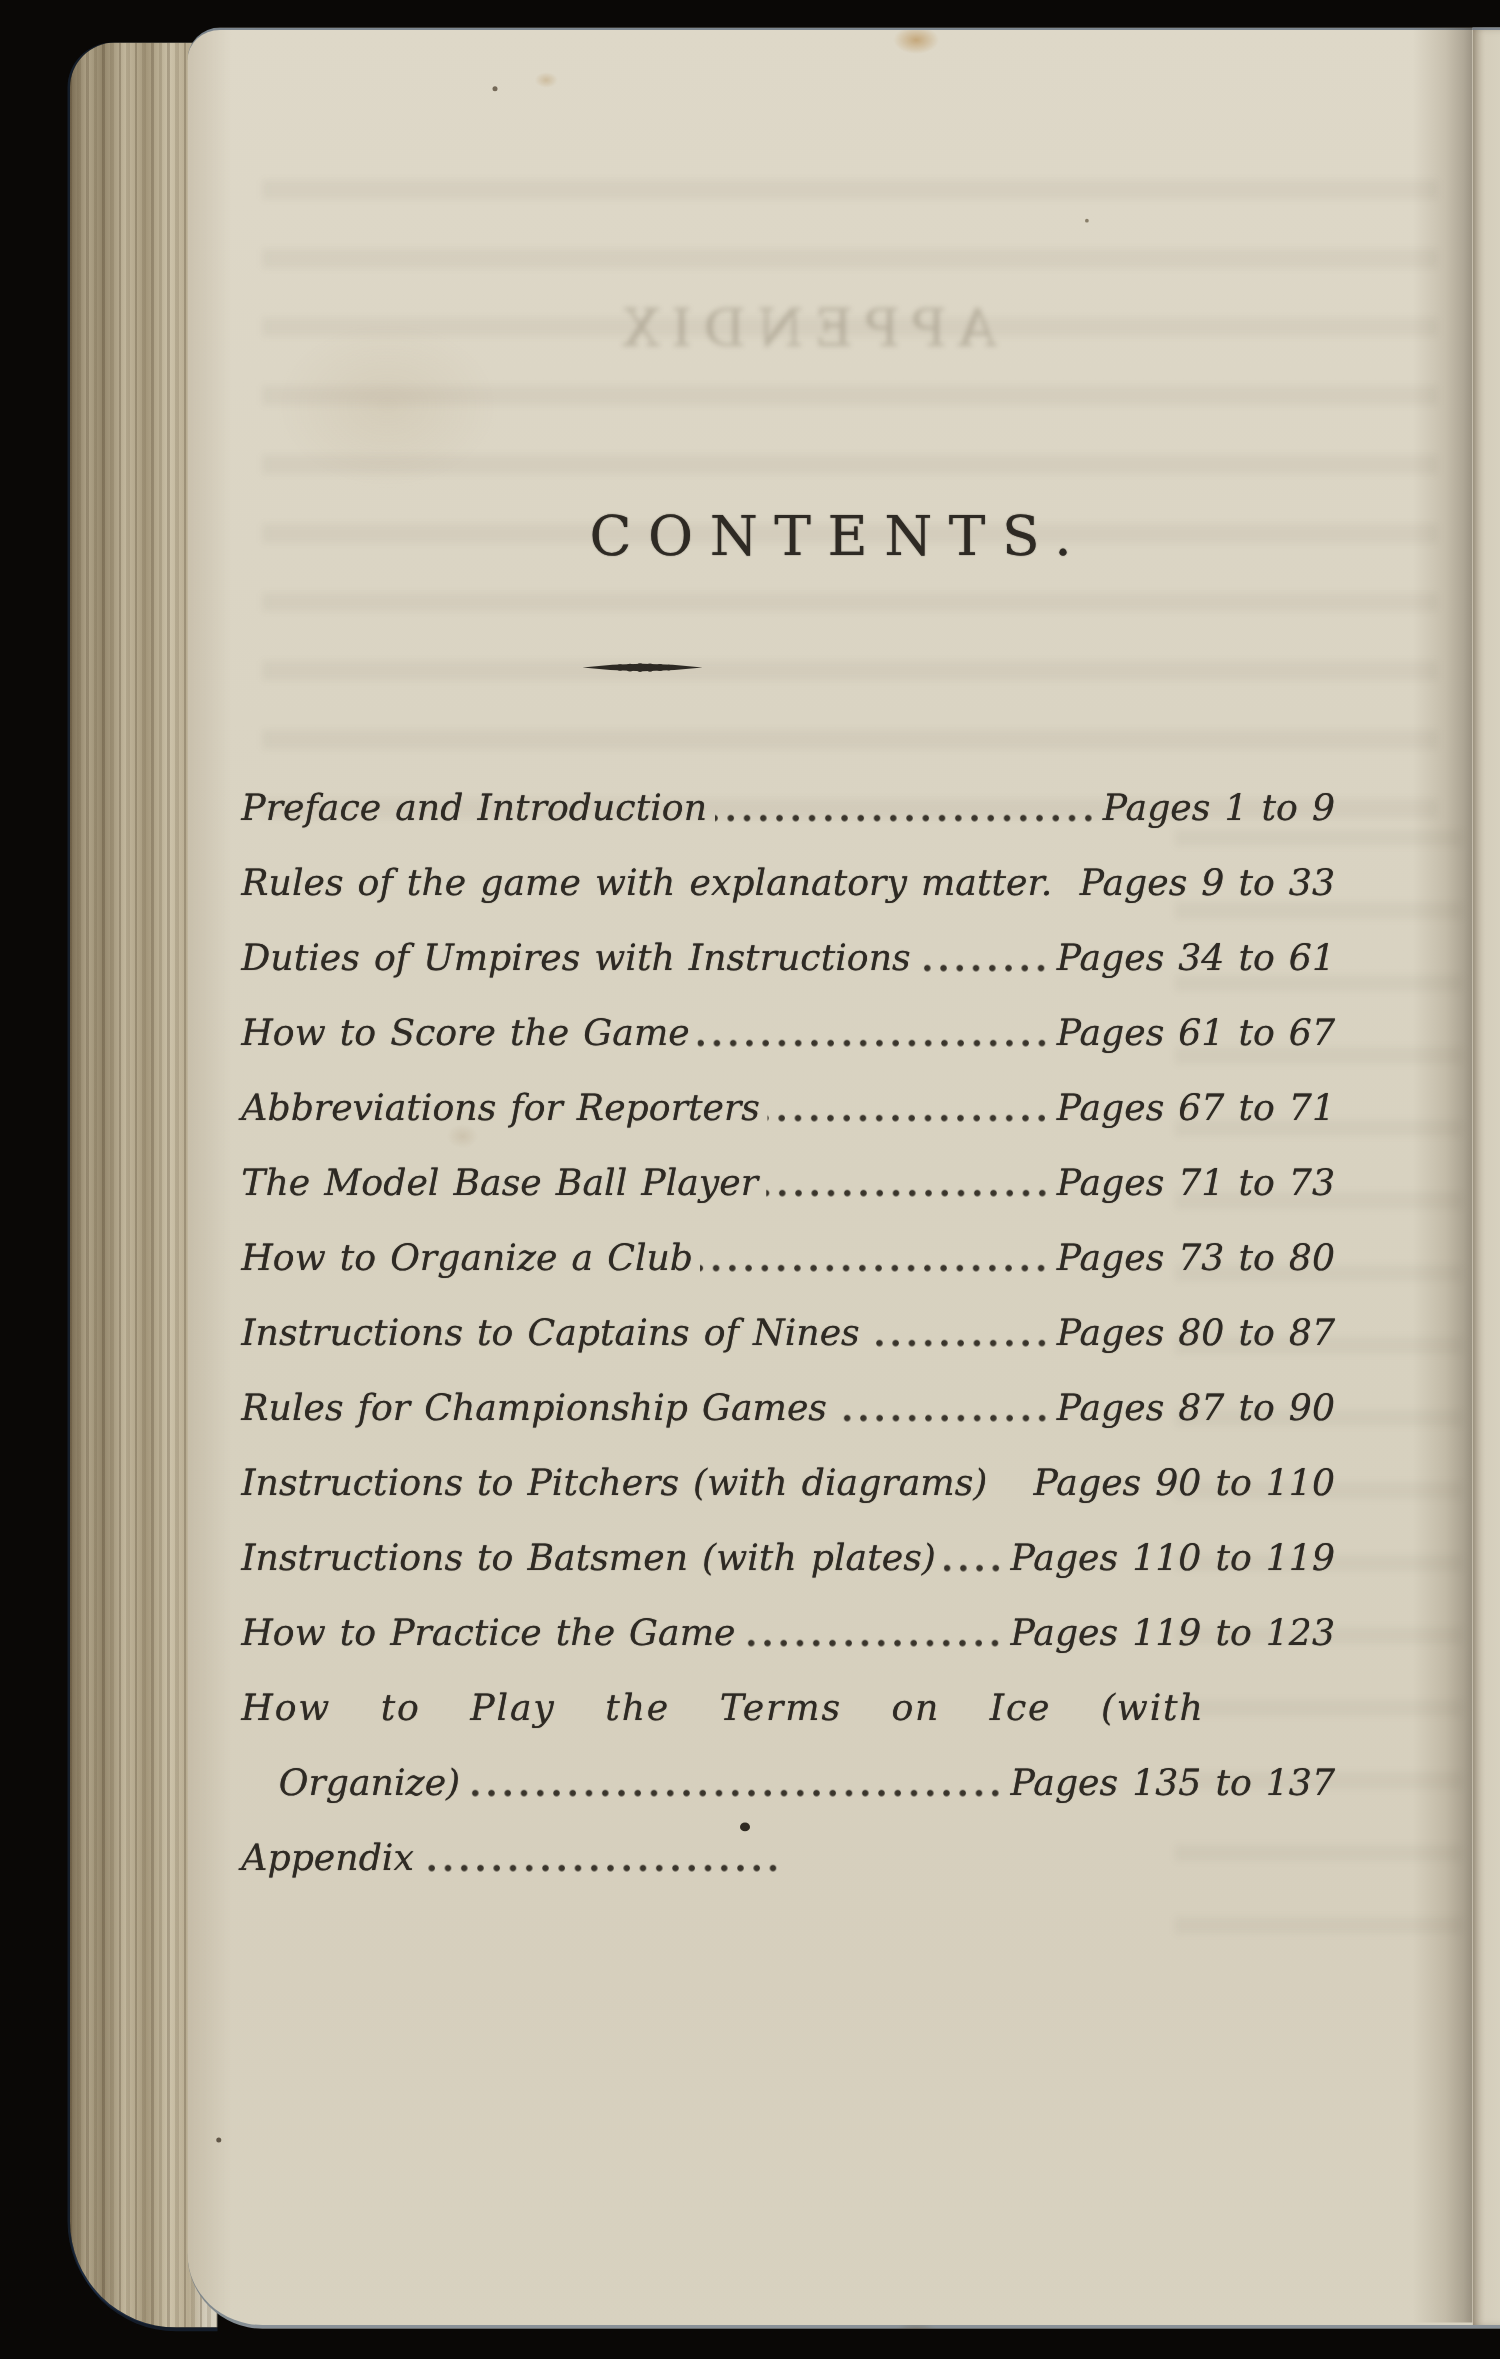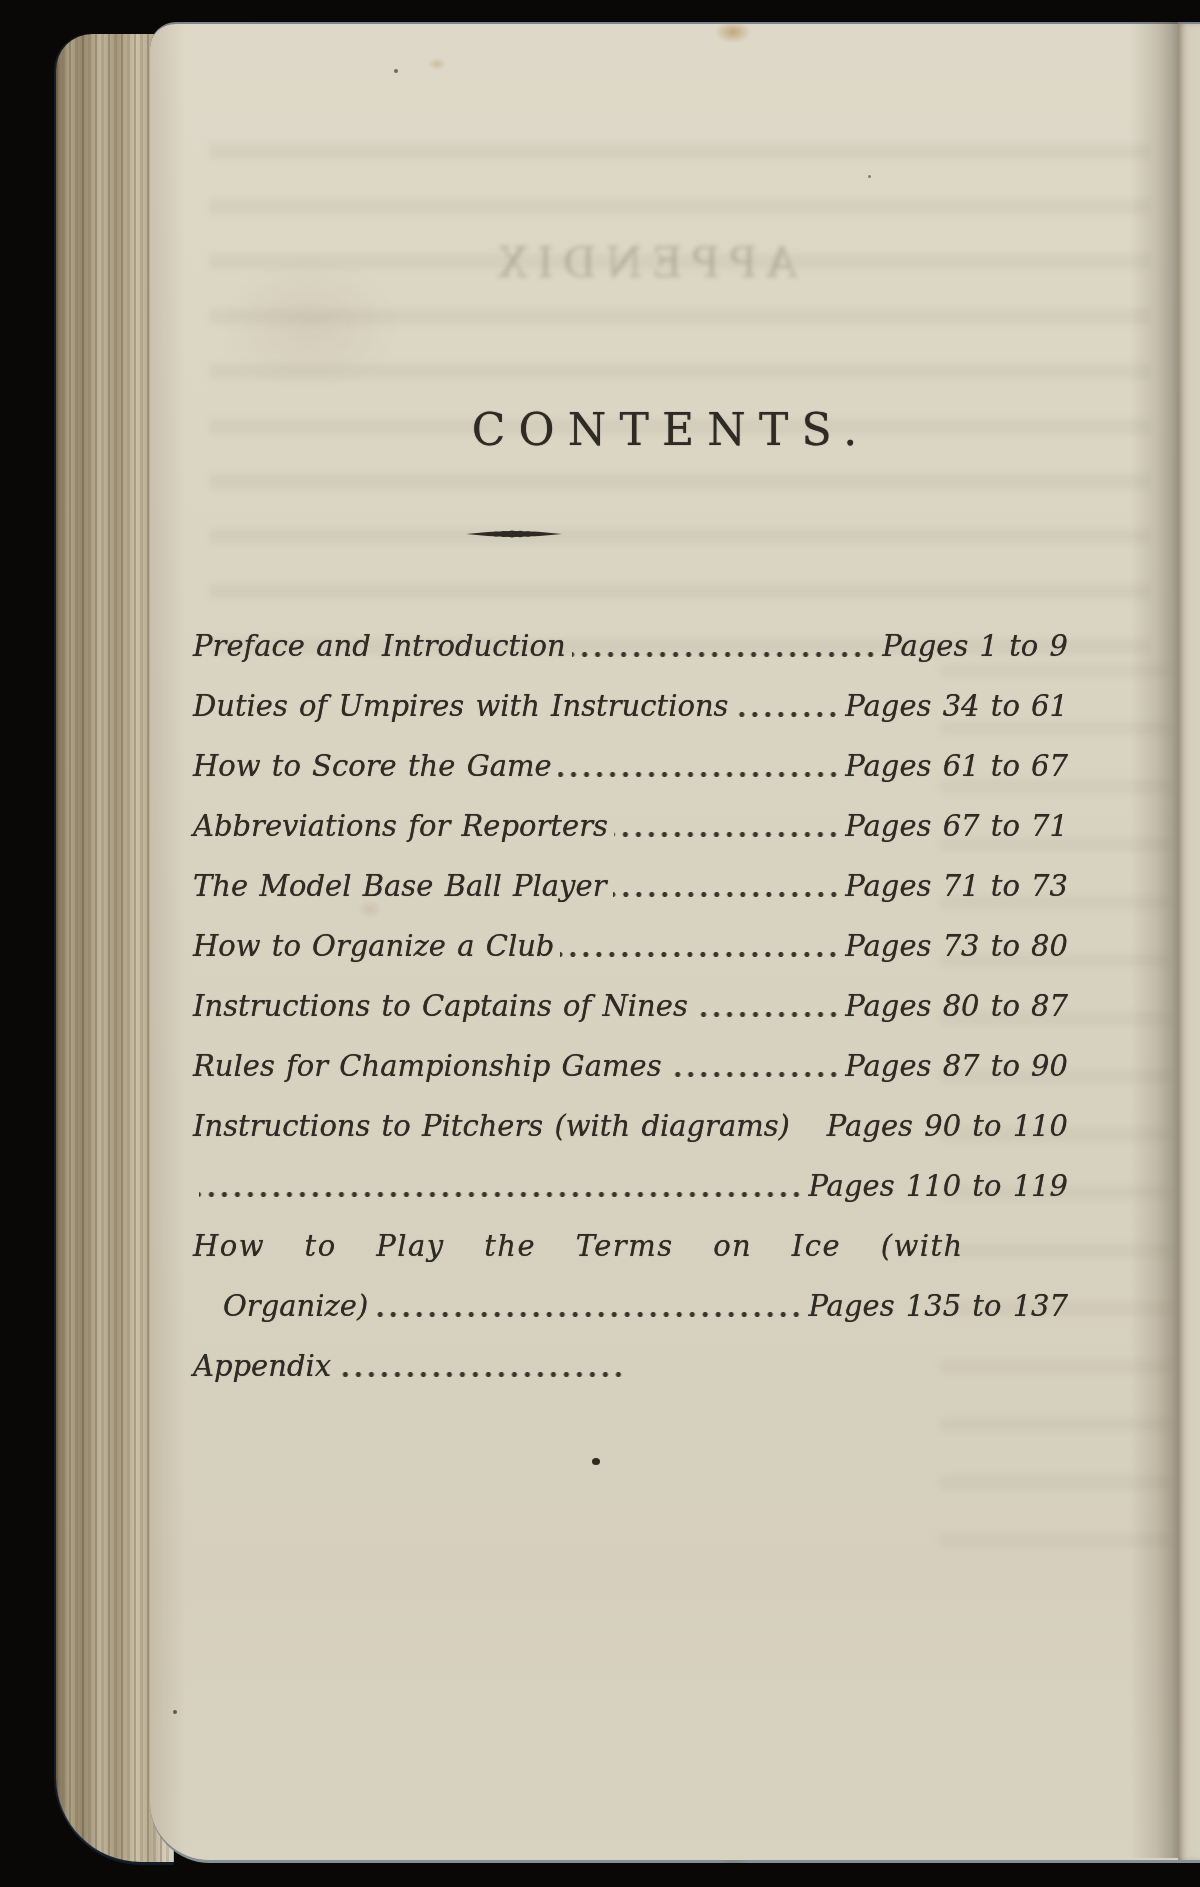--- a/index.html
+++ b/index.html
@@ -114,20 +114,25 @@
       <circle cx="69" cy="7" r="2.3" fill="#2e2a24"></circle>
     </svg>
 
     <div class="toc">
         <div class="toc-row">
     <span class="toc-label">Preface and Introduction</span>
     <span class="toc-leader"></span>
     <span class="toc-pages">Pages 1 to 9</span>
   </div>
         <div class="toc-row">
+    <span class="toc-label">Rules of the game with explanatory matter.</span>
+    <span class="toc-leader no-dots"></span>
+    <span class="toc-pages">Pages 9 to 33</span>
+  </div>
+        <div class="toc-row">
     <span class="toc-label">Duties of Umpires with Instructions</span>
     <span class="toc-leader"></span>
     <span class="toc-pages">Pages 34 to 61</span>
   </div>
         <div class="toc-row">
     <span class="toc-label">How to Score the Game</span>
     <span class="toc-leader"></span>
     <span class="toc-pages">Pages 61 to 67</span>
   </div>
         <div class="toc-row">
@@ -154,22 +159,28 @@
     <span class="toc-label">Rules for Championship Games</span>
     <span class="toc-leader"></span>
     <span class="toc-pages">Pages 87 to 90</span>
   </div>
         <div class="toc-row">
     <span class="toc-label">Instructions to Pitchers (with diagrams)</span>
     <span class="toc-leader no-dots"></span>
     <span class="toc-pages">Pages 90 to 110</span>
   </div>
         <div class="toc-row">
+    <span class="toc-label">Instructions to Batsmen (with plates)</span>
     <span class="toc-leader"></span>
     <span class="toc-pages">Pages 110 to 119</span>
+  </div>
+        <div class="toc-row">
+    <span class="toc-label">How to Practice the Game</span>
+    <span class="toc-leader"></span>
+    <span class="toc-pages">Pages 119 to 123</span>
   </div>
         <div class="toc-row wide">
     <span class="toc-label">How to Play the Terms on Ice (with</span>
     <span class="toc-leader no-dots"></span>
 
   </div>
         <div class="toc-row indent">
     <span class="toc-label">Organize)</span>
     <span class="toc-leader"></span>
     <span class="toc-pages">Pages 135 to 137</span>

